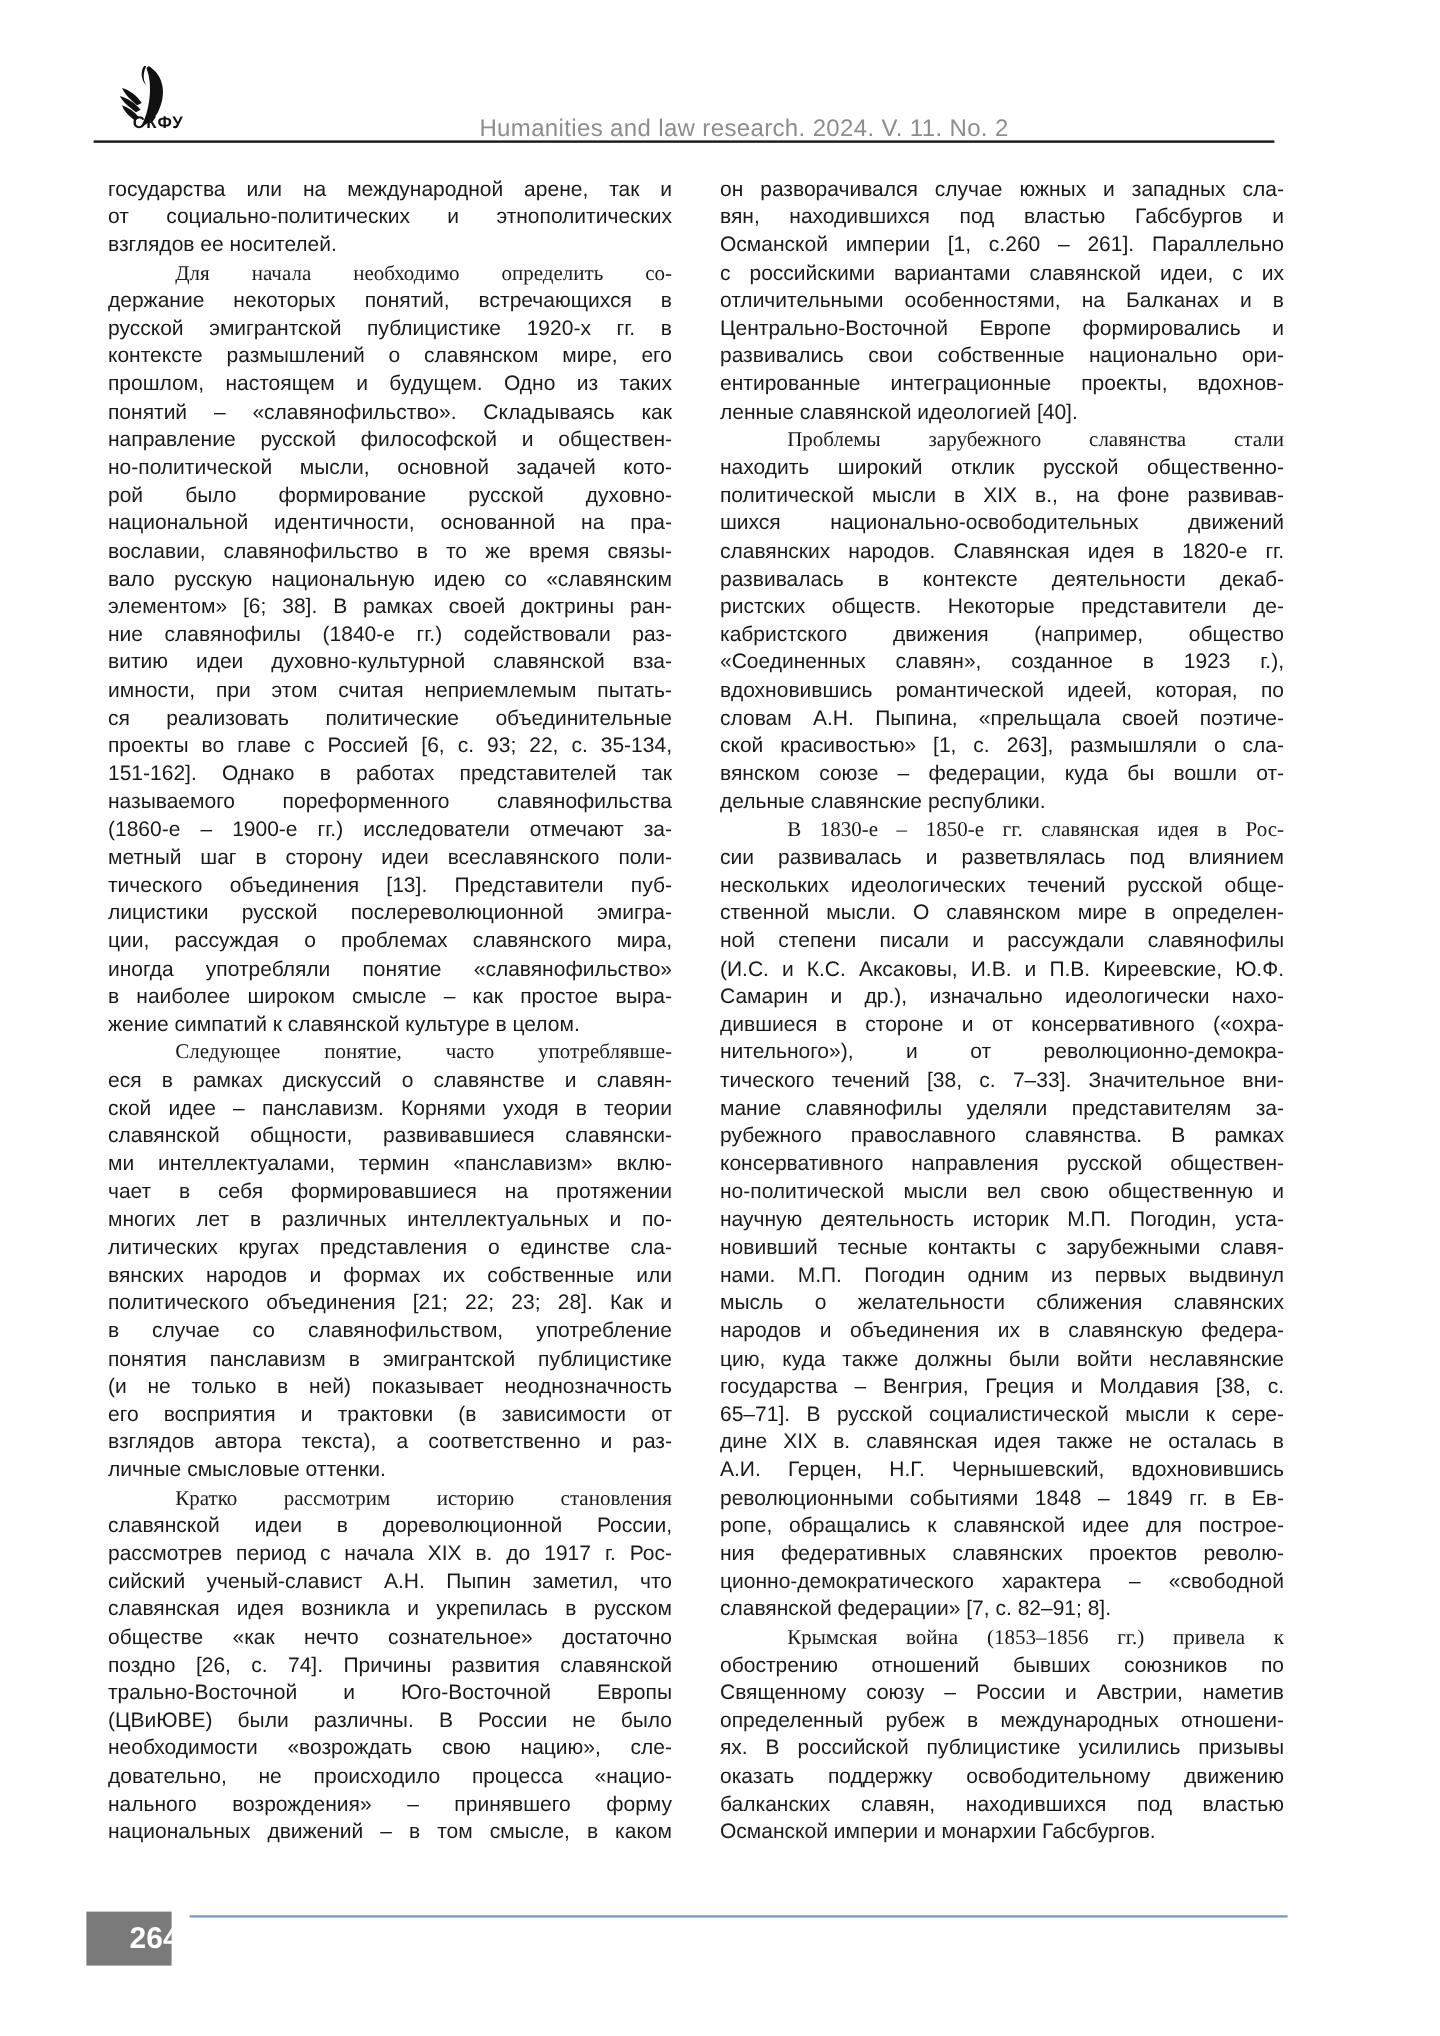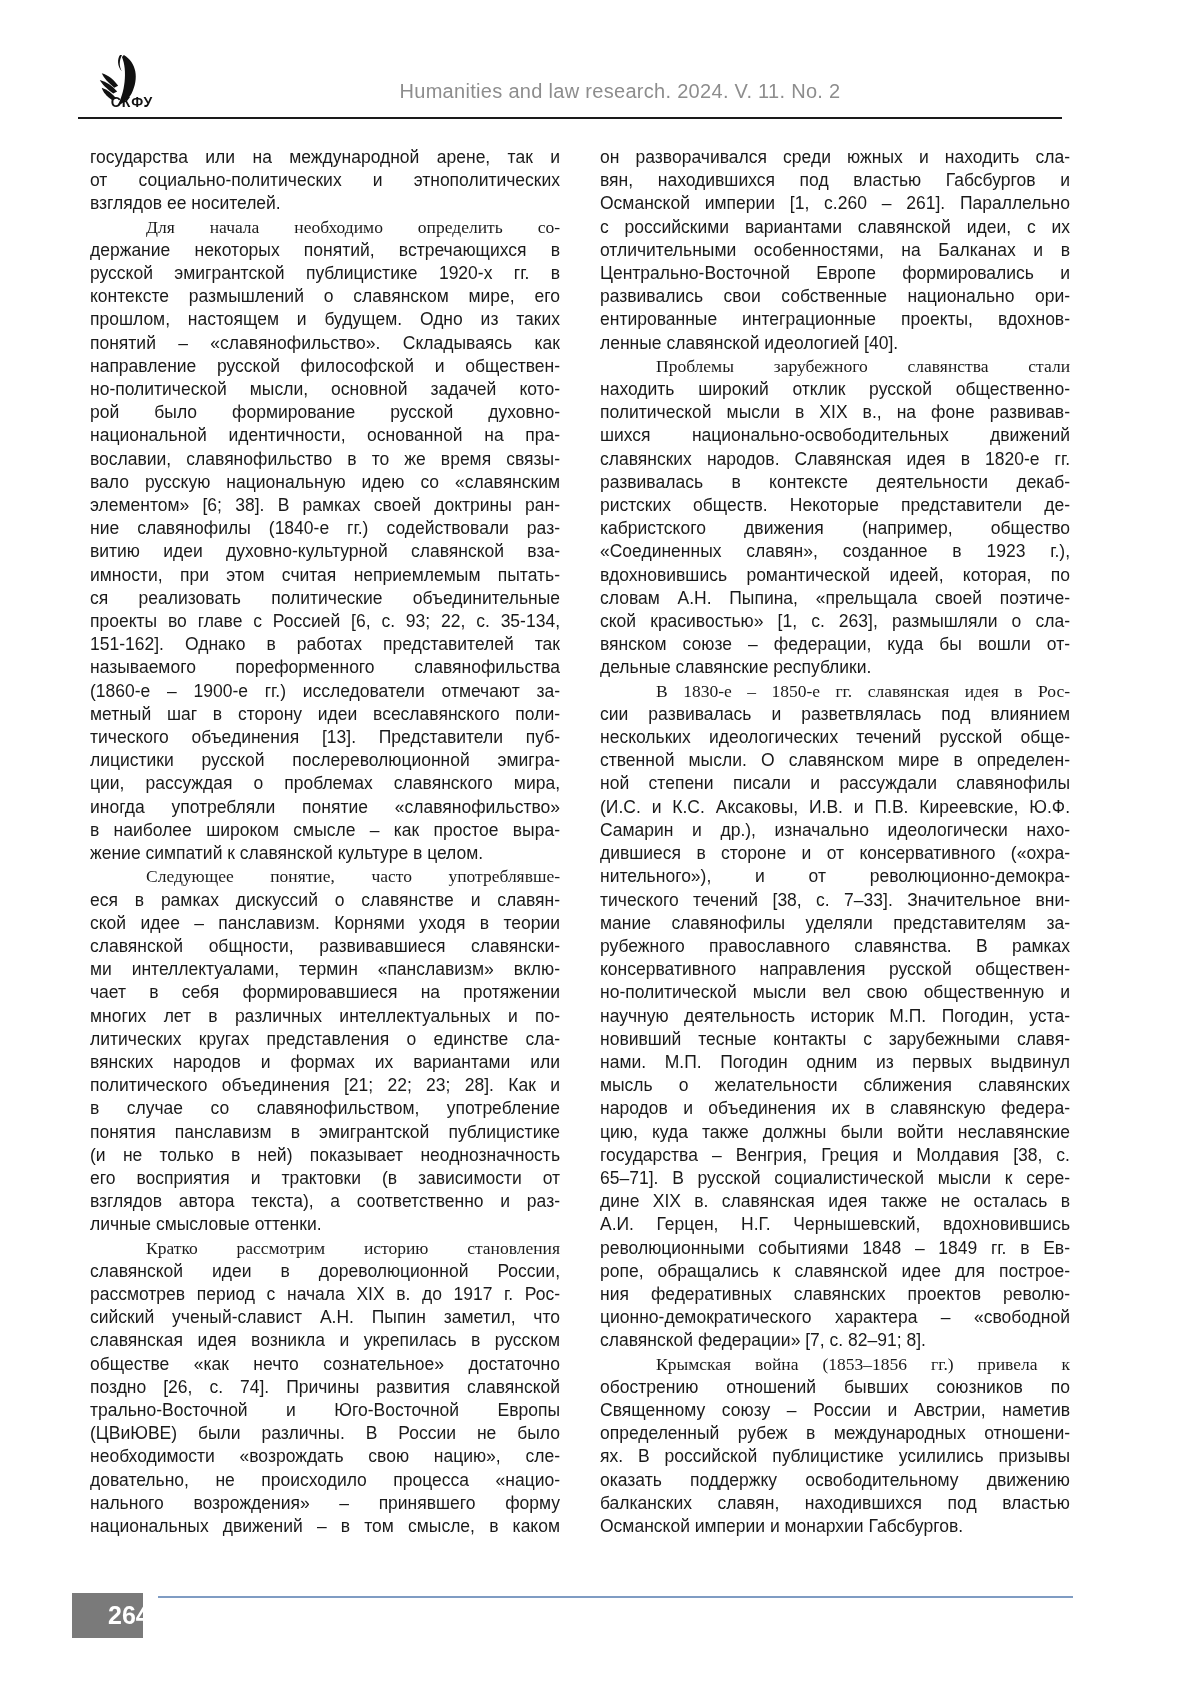--- a/index.html
+++ b/index.html
@@ -5,21 +5,21 @@
   html,body{margin:0;padding:0;background:#fff;}
   .page{
     position:relative;width:1200px;height:1697px;background:#ffffff;
     font-family:"Liberation Sans","DejaVu Sans",sans-serif;overflow:hidden;
   }
   
   .logo{position:absolute;left:86px;top:54px;width:78px;text-align:center;}
   .logo svg{display:block;margin-left:6px;}
   .logo-text{font-size:14px;font-weight:bold;color:#111;letter-spacing:1px;margin-top:-12px;margin-left:14px;}
   .journal-title{
-    position:absolute;left:180px;top:80px;width:880px;text-align:center;
+    position:absolute;left:180px;top:96px;width:880px;text-align:center;
     font-size:20px;color:#8d8d8d;letter-spacing:0.3px;
   }
   .header-rule{position:absolute;left:78px;top:117px;width:984px;height:2px;background:#1a1a1a;}
   
   .columns{position:absolute;left:90px;top:146px;width:990px;display:flex;gap:40px;}
   .col{width:470px;color:#1a1a1a;font-size:17.5px;line-height:23.2px;}
   .line{text-align:justify;text-align-last:justify;white-space:normal;}
   .line.last{text-align-last:left;}
   .line.indent{text-indent:56px;font-family:Liberation Serif, serif;}
   
@@ -84,21 +84,21 @@
         <div class="line">в наиболее широком смысле – как простое выра-</div>
         <div class="line last">жение симпатий к славянской культуре в целом.</div>
         <div class="line indent">Следующее понятие, часто употреблявше-</div>
         <div class="line">еся в рамках дискуссий о славянстве и славян-</div>
         <div class="line">ской идее – панславизм. Корнями уходя в теории</div>
         <div class="line">славянской общности, развивавшиеся славянски-</div>
         <div class="line">ми интеллектуалами, термин «панславизм» вклю-</div>
         <div class="line">чает в себя формировавшиеся на протяжении</div>
         <div class="line">многих лет в различных интеллектуальных и по-</div>
         <div class="line">литических кругах представления о единстве сла-</div>
-        <div class="line">вянских народов и формах их вариантами или</div>
+        <div class="line">вянских народов и формах их собственные или</div>
         <div class="line">политического объединения [21; 22; 23; 28]. Как и</div>
         <div class="line">в случае со славянофильством, употребление</div>
         <div class="line">понятия панславизм в эмигрантской публицистике</div>
         <div class="line">(и не только в ней) показывает неоднозначность</div>
         <div class="line">его восприятия и трактовки (в зависимости от</div>
         <div class="line">взглядов автора текста), а соответственно и раз-</div>
         <div class="line last">личные смысловые оттенки.</div>
         <div class="line indent">Кратко рассмотрим историю становления</div>
         <div class="line">славянской идеи в дореволюционной России,</div>
         <div class="line">рассмотрев период с начала XIX в. до 1917 г. Рос-</div>
@@ -107,21 +107,21 @@
         <div class="line">обществе «как нечто сознательное» достаточно</div>
         <div class="line">поздно [26, с. 74]. Причины развития славянской</div>
         <div class="line">трально-Восточной и Юго-Восточной Европы</div>
         <div class="line">(ЦВиЮВЕ) были различны. В России не было</div>
         <div class="line">необходимости «возрождать свою нацию», сле-</div>
         <div class="line">довательно, не происходило процесса «нацио-</div>
         <div class="line">нального возрождения» – принявшего форму</div>
         <div class="line">национальных движений – в том смысле, в каком</div>
       </div>
     <div class="col" id="col-right">
-        <div class="line">он разворачивался среди южных и находить сла-</div>
+        <div class="line">он разворачивался случае южных и западных сла-</div>
         <div class="line">вян, находившихся под властью Габсбургов и</div>
         <div class="line">Османской империи [1, с.260 – 261]. Параллельно</div>
         <div class="line">с российскими вариантами славянской идеи, с их</div>
         <div class="line">отличительными особенностями, на Балканах и в</div>
         <div class="line">Центрально-Восточной Европе формировались и</div>
         <div class="line">развивались свои собственные национально ори-</div>
         <div class="line">ентированные интеграционные проекты, вдохнов-</div>
         <div class="line last">ленные славянской идеологией [40].</div>
         <div class="line indent">Проблемы зарубежного славянства стали</div>
         <div class="line">находить широкий отклик русской общественно-</div>

